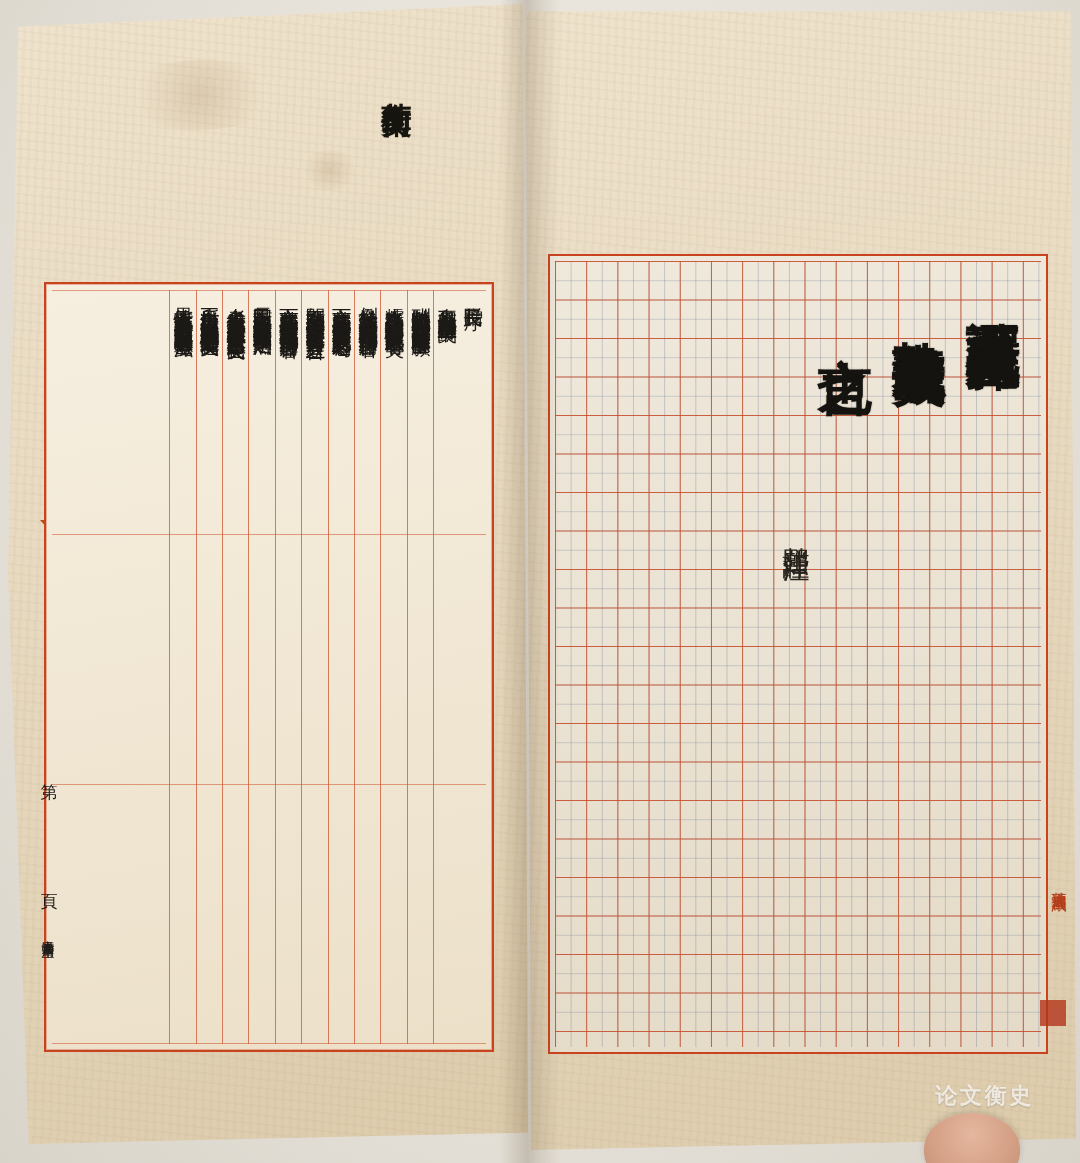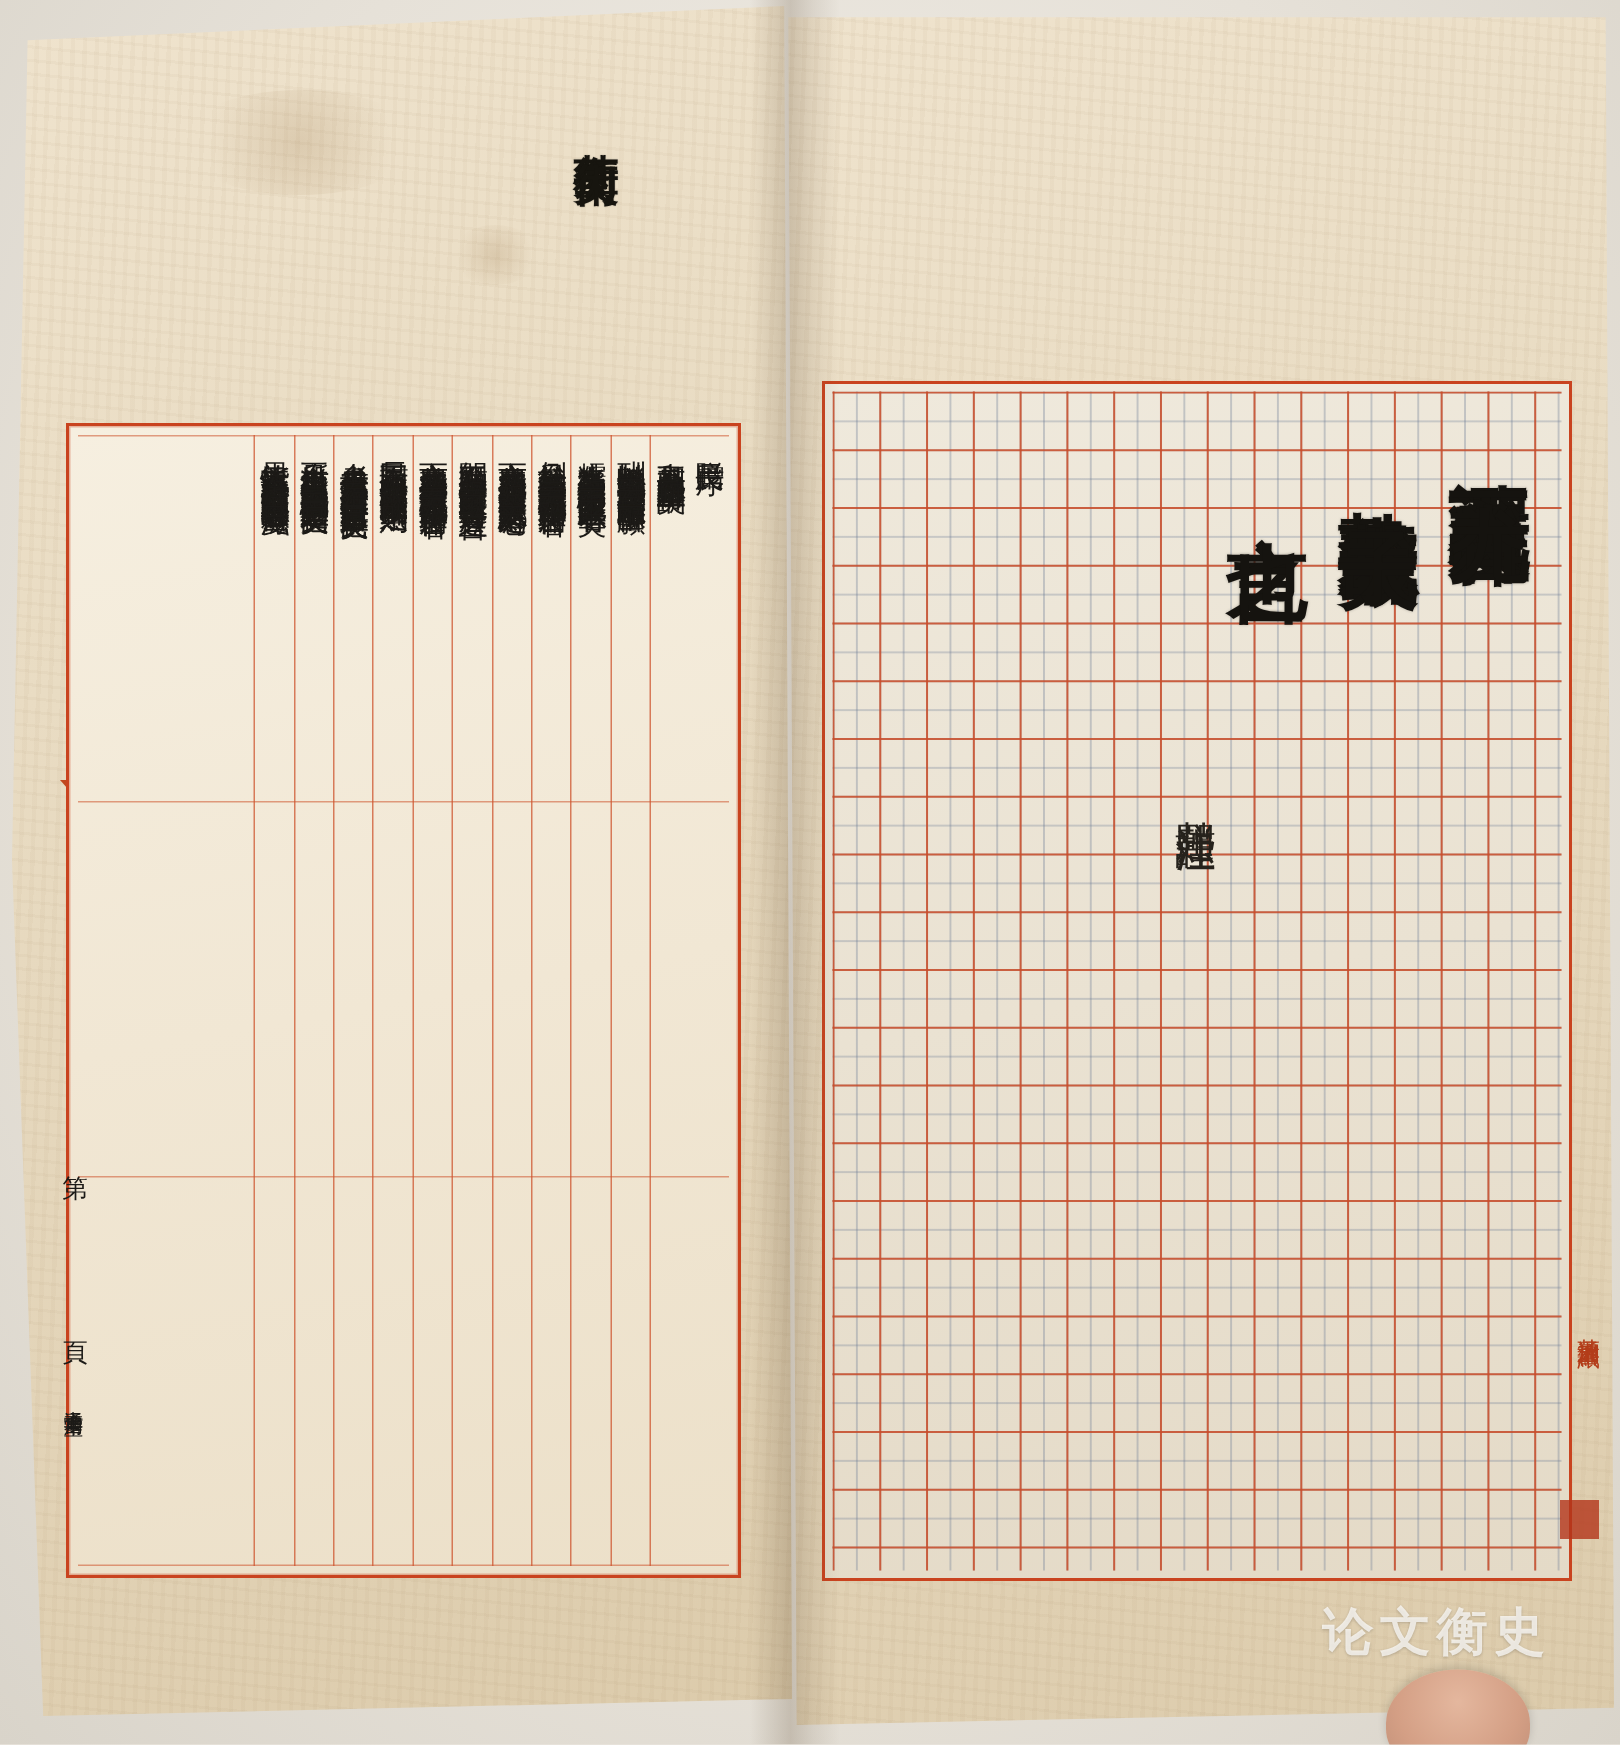--- a/index.html
+++ b/index.html
@@ -148,21 +148,21 @@
     font-size:15px;color:#b33d1a;line-height:1.25;
   }
   .seal-sq{
     position:absolute;right:14px;top:1000px;
     width:26px;height:26px;background:#b3341a;opacity:.8;
   }
 
   
   .watermark{
     position:absolute;right:46px;bottom:52px;
-    font-size:34px;color:rgba(255,255,255,.72);
+    font-size:22px;color:rgba(255,255,255,.72);
     letter-spacing:.12em;
     font-weight:600;
     text-shadow:0 1px 2px rgba(0,0,0,.18);
     text-align:right;
   }
   
   .finger{
     position:absolute;right:60px;bottom:-22px;width:96px;height:72px;
     background:radial-gradient(ellipse at 50% 30%, #e4b79e 0%, #d49f85 60%, #c08f77 100%);
     border-radius:50% 50% 45% 45%;

